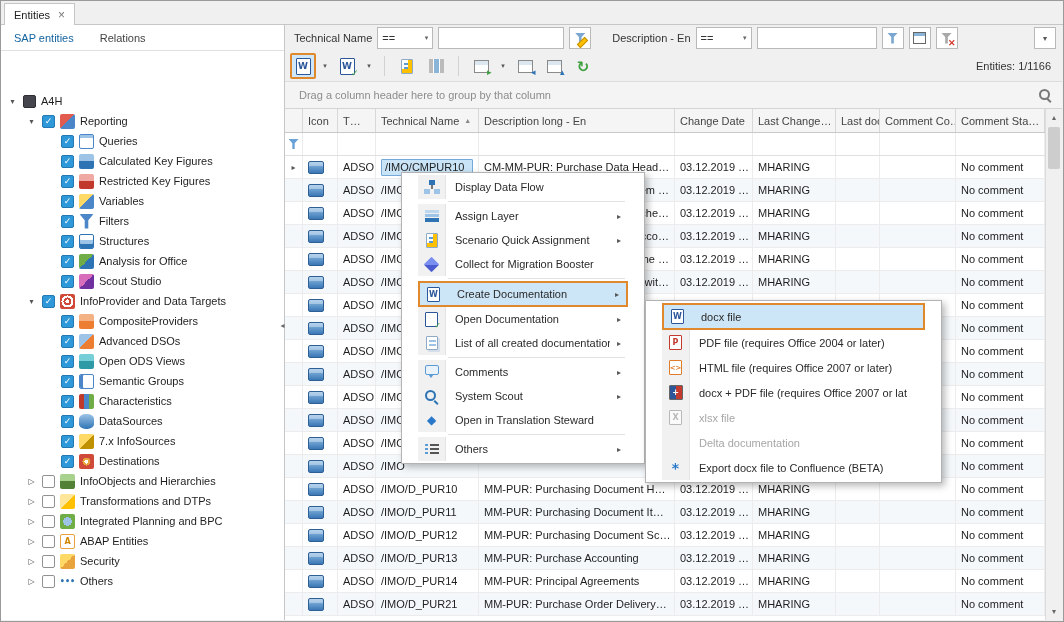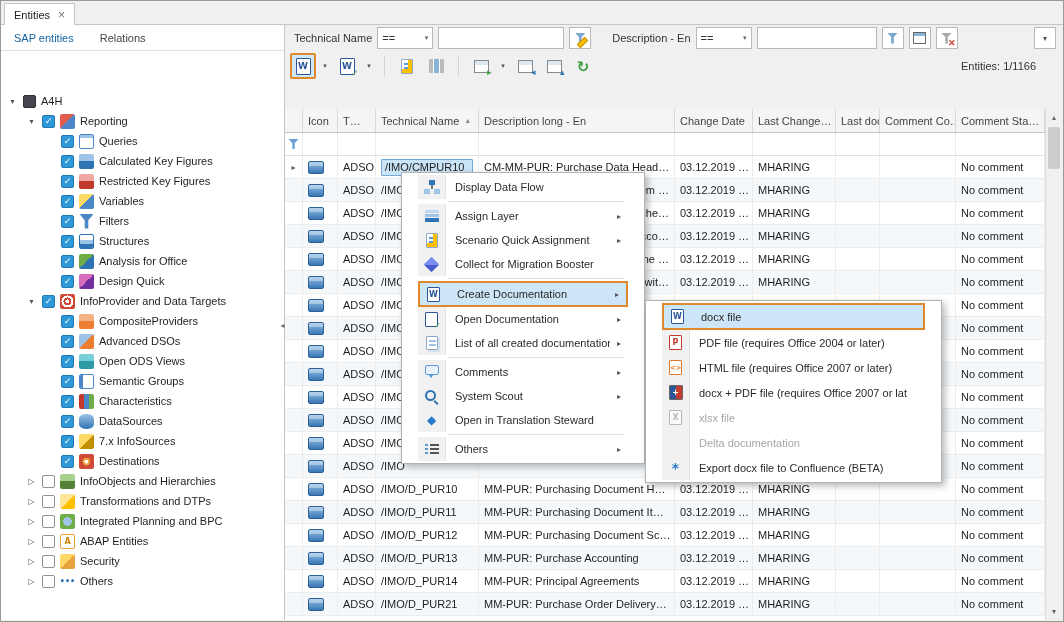--- a/index.html
+++ b/index.html
@@ -87,21 +87,21 @@
   .tbtn{height:26px;min-width:26px;display:inline-flex;align-items:center;justify-content:center;border-radius:2px}
   .tbtn.hlbtn{border:2px solid #e0892c;background:#cfe7f8}
   .tdd{width:12px;height:24px;display:flex;align-items:center;justify-content:center;color:#555;font-size:7px}
   .tsep{width:1px;height:20px;background:#d2d2d2;margin:0 6px}
   .t-columns{width:15px;height:14px;background:linear-gradient(90deg,#bbb 0 4px,#fff 4px 5px,#8ab4d8 5px 10px,#fff 10px 11px,#bbb 11px)}
   .t-export{width:15px;height:13px;border:1px solid #8a8a8a;background:linear-gradient(#dde7f0,#dde7f0) 0 0/100% 4px no-repeat,#fff;position:relative}
   .t-export::after{content:"▸";position:absolute;right:-4px;bottom:-5px;font-size:9px;color:#3fa03f}
   .t-export.blue::after{content:"◂";color:#2e74b5}
   .t-export.up::after{content:"▴";color:#2e74b5}
   .t-refresh{color:#3fa03f;font-size:15px;font-weight:bold;line-height:1}
-  .count{color:#333;margin-right:21px}
+  .count{color:#333;margin-right:6px}
 
   .grouppanel{position:absolute;left:0;top:56px;right:0;height:28px;background:#f4f4f4;border-top:1px solid #dcdcdc;
     border-bottom:1px solid #d4d4d4;display:flex;align-items:center;padding:0 6px 0 14px;color:#8c8c8c}
   .magbtn{border:none;background:transparent;width:22px;height:22px;display:flex;align-items:center;justify-content:center;padding:0}
   .mag{width:14px;height:14px;position:relative}
   .mag::before{content:"";position:absolute;left:1px;top:1px;width:7px;height:7px;border:2px solid #777;border-radius:50%}
   .mag::after{content:"";position:absolute;left:10px;top:10px;width:5px;height:2px;background:#777;transform:rotate(45deg);transform-origin:0 0}
 
   
   .grid{position:absolute;left:0;right:0;top:84px;bottom:0;background:#fff}
@@ -259,21 +259,21 @@
         <div class="titem" style="padding-left: 44px;">
           <span class="texp"></span>
           <span class="cb checked">✓</span>
           <span class="ticon ic-analysis-for-office"></span>
           <span class="tlabel">Analysis for Office</span>
         </div>
         <div class="titem" style="padding-left: 44px;">
           <span class="texp"></span>
           <span class="cb checked">✓</span>
           <span class="ticon ic-design-studio"></span>
-          <span class="tlabel">Design Quick</span>
+          <span class="tlabel">Scout Studio</span>
         </div>
         <div class="titem" style="padding-left: 25px;">
           <span class="texp">▾</span>
           <span class="cb checked">✓</span>
           <span class="ticon ic-infoprovider"></span>
           <span class="tlabel">InfoProvider and Data Targets</span>
         </div>
         <div class="titem" style="padding-left: 44px;">
           <span class="texp"></span>
           <span class="cb checked">✓</span>
@@ -421,20 +421,27 @@
       <div class="tbtn">
         <span class="t-export up"></span>
       </div>
       <div class="tbtn">
         <span class="t-refresh">↻</span>
       </div>
       <div class="spacer"></div>
       <span class="count">Entities: 1/1166</span>
     </div>
 
+    <div class="grouppanel">
+      <span>Drag a column header here to group by that column</span>
+      <div class="spacer"></div>
+      <button class="magbtn">
+        <span class="mag"></span>
+      </button>
+    </div>
 
     <div class="grid">
       <div class="ghead" id="ghead">
           <div class="hcell gind" style="width: 18px;"></div>
           <div class="hcell" style="width: 35px;">
             <span>Icon</span>
           </div>
           <div class="hcell" style="width: 38px;">
             <span>T…</span>
           </div>

